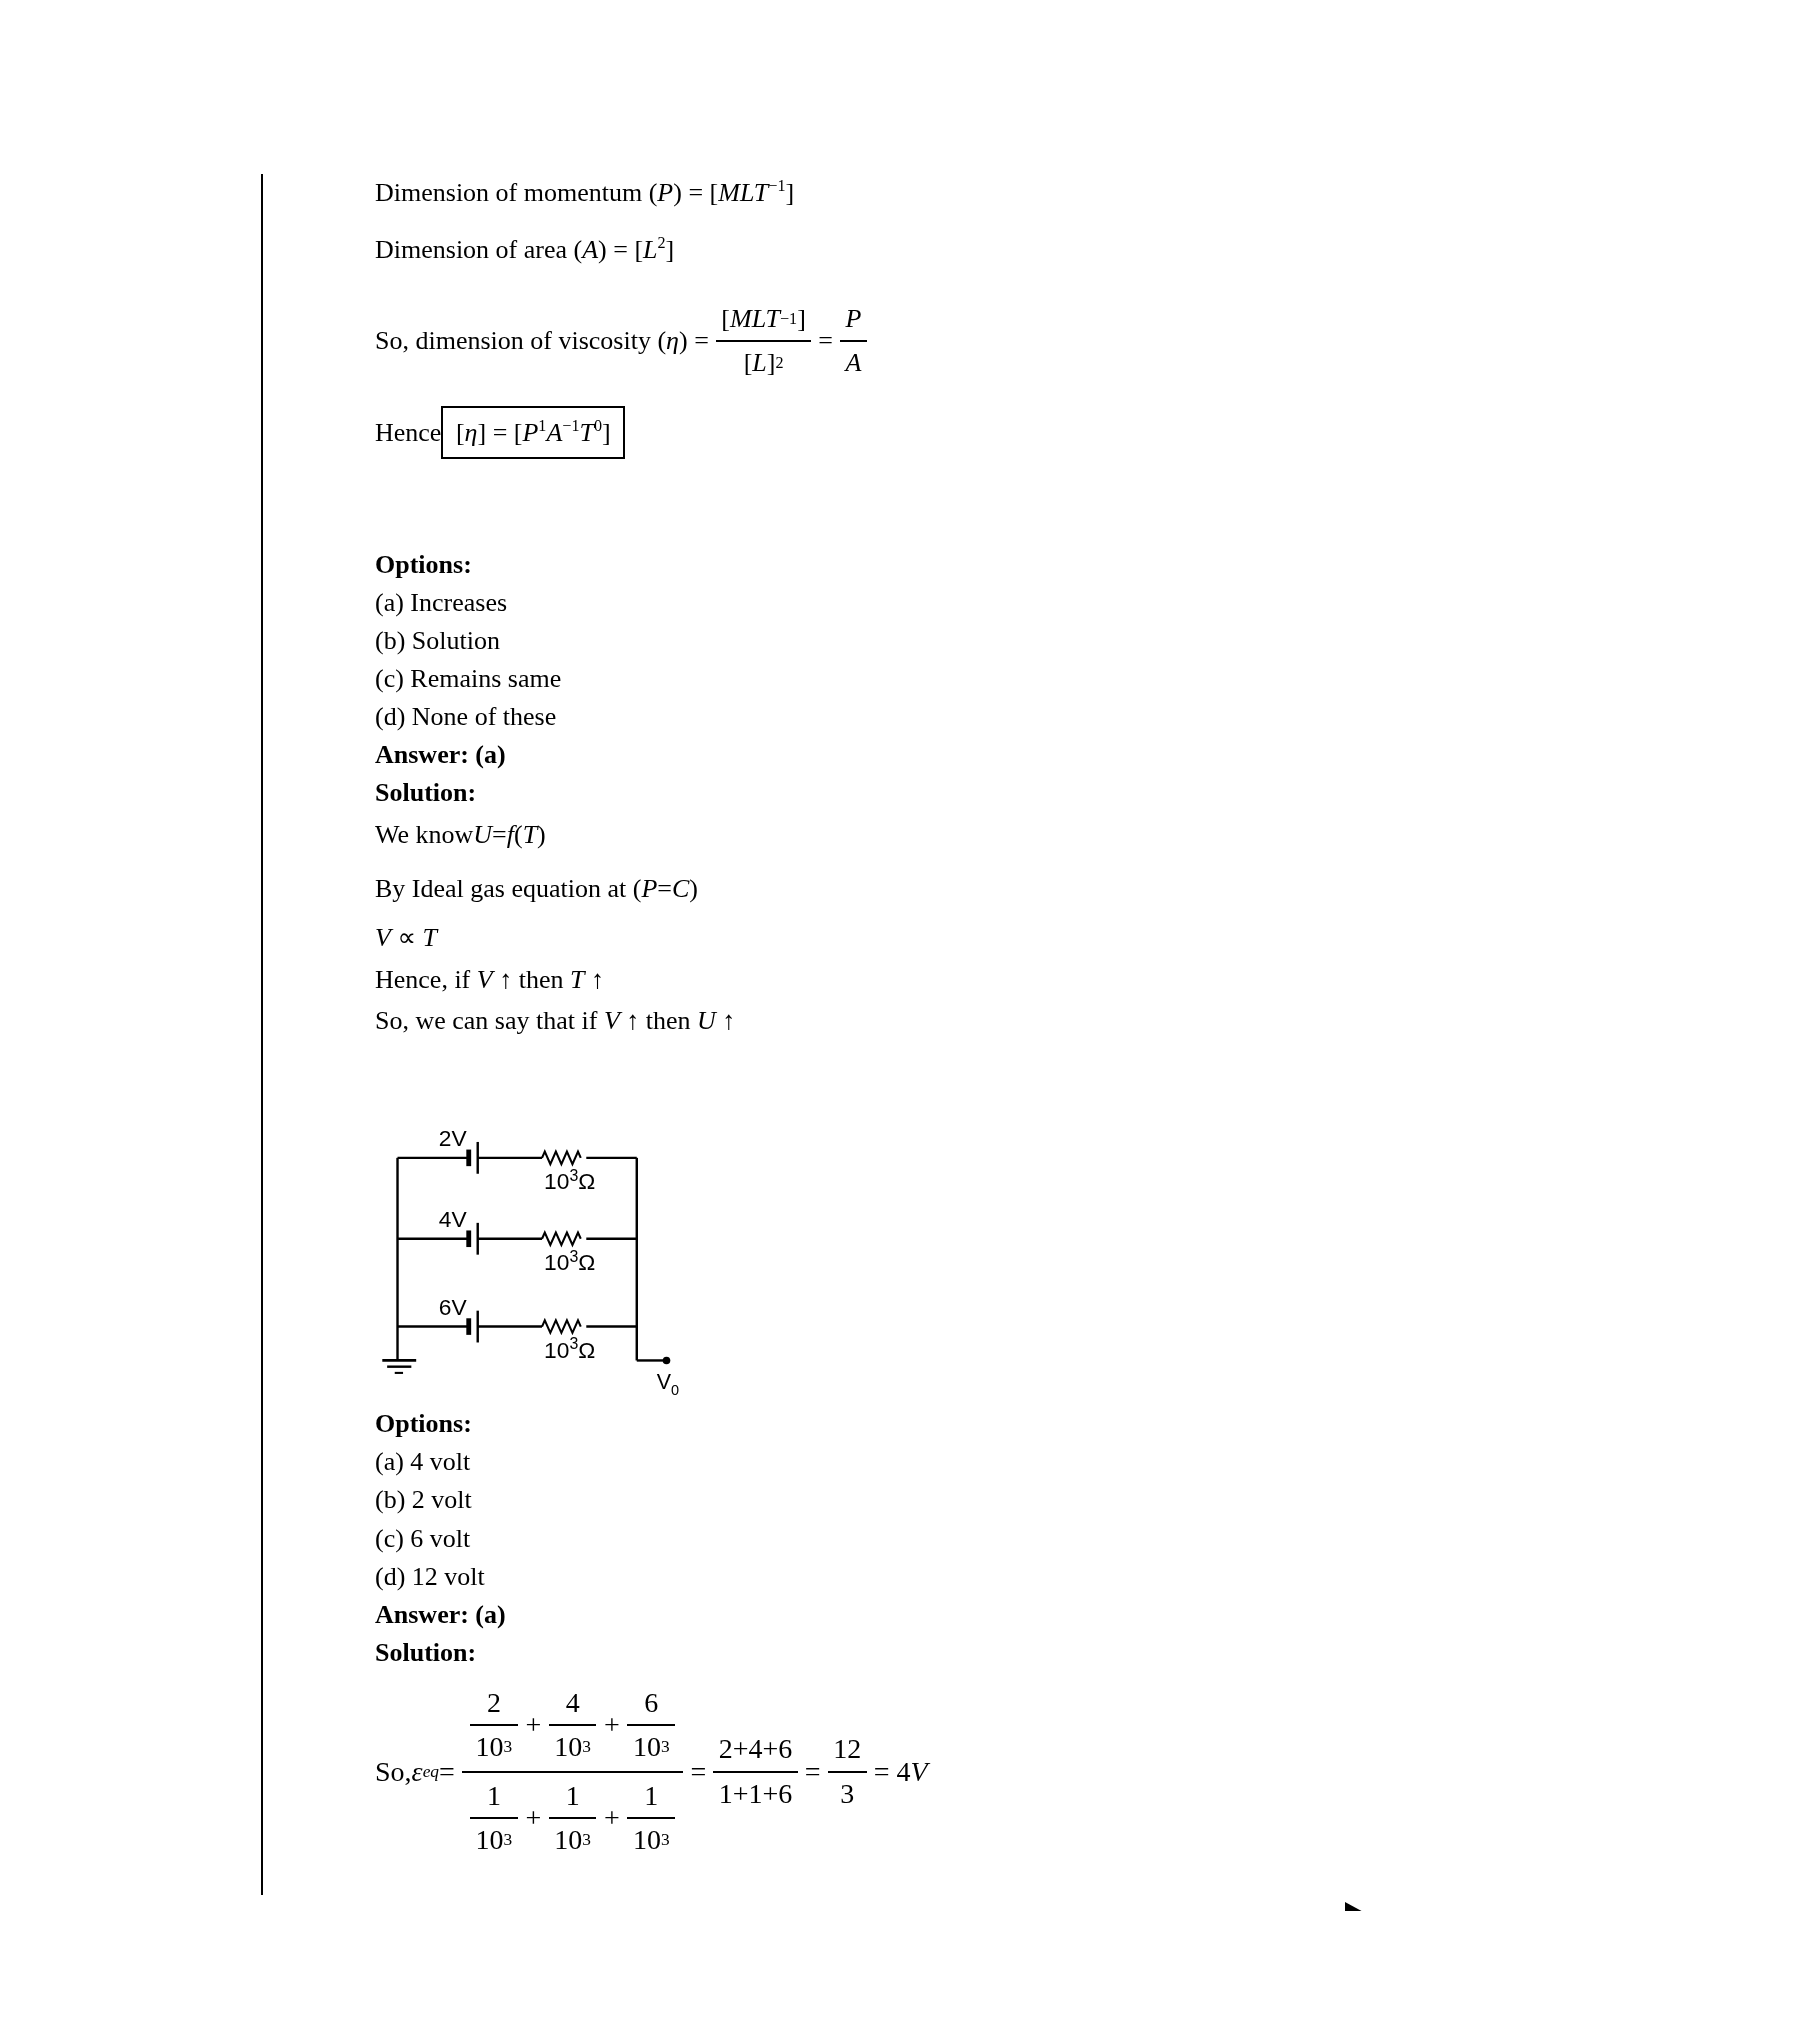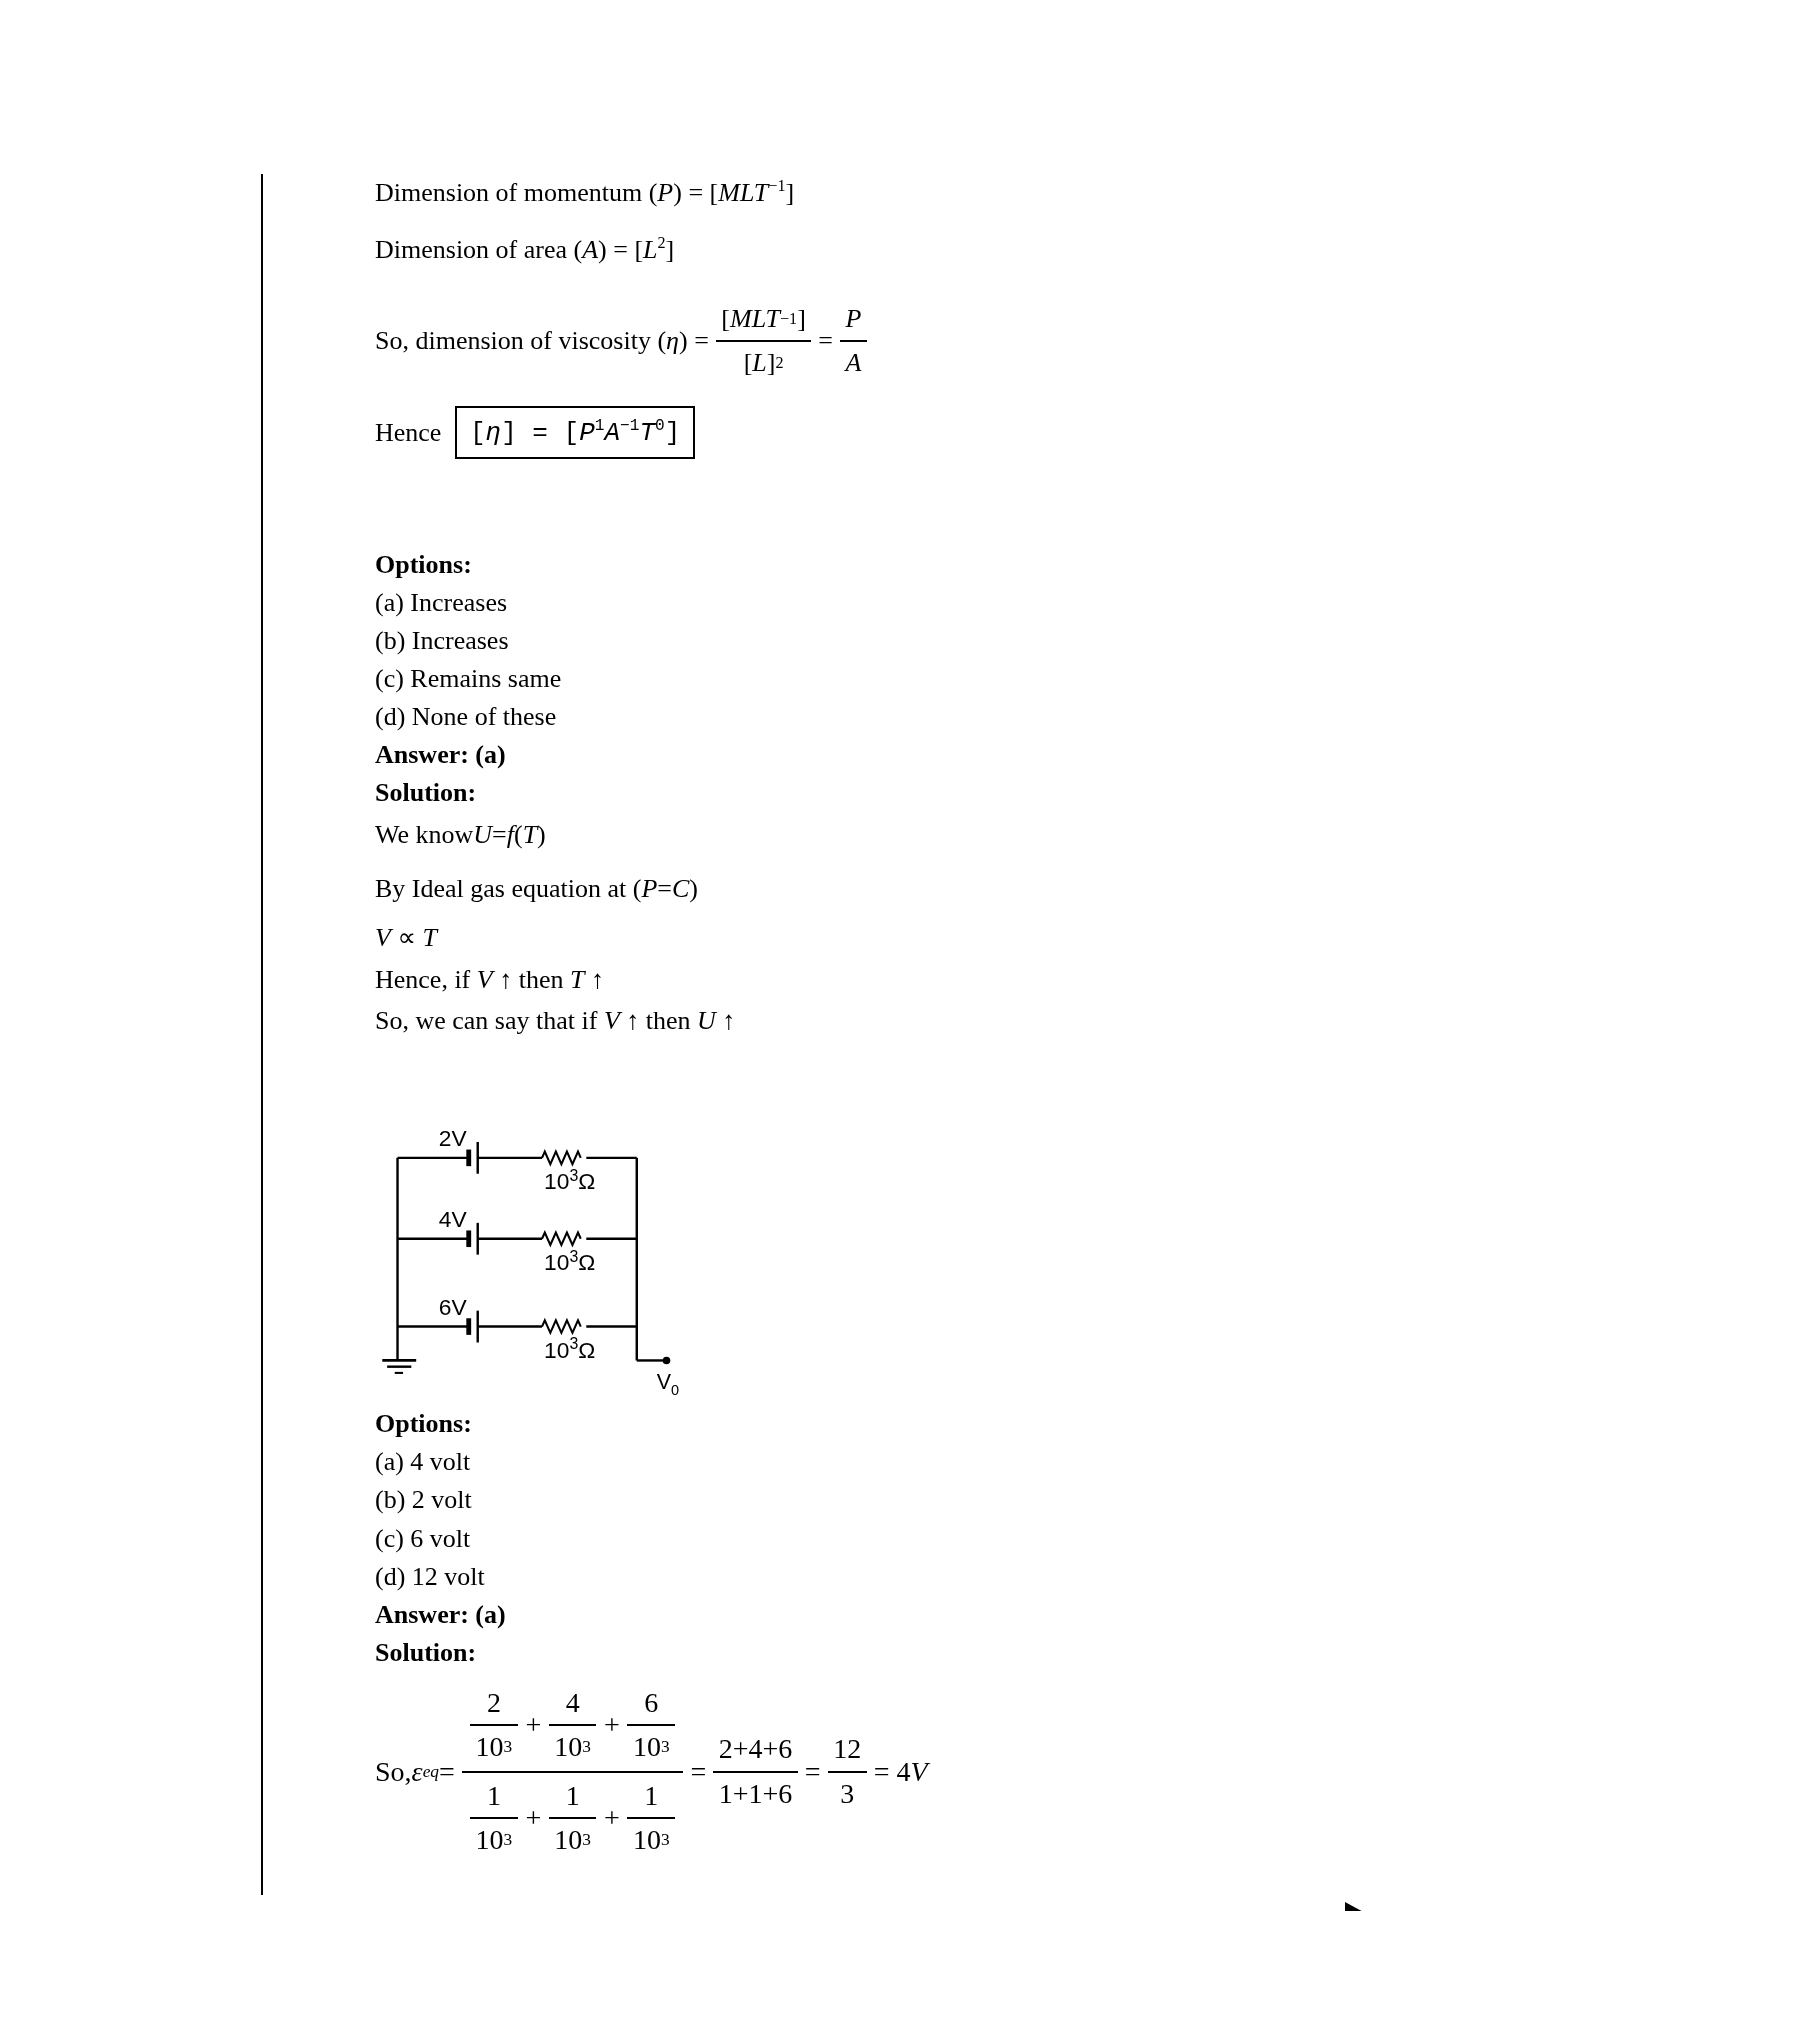--- a/index.html
+++ b/index.html
@@ -29,21 +29,21 @@
   .frac > .num, .frac > .den {
     display:flex; align-items:center; justify-content:center;
     padding:2.1px 5.5px; text-align:center;
   }
   .frac > .den { border-top:2.1px solid #000; }
   .frac .frac { margin:0 2.8px; }
   .plus { margin:0 4.8px; }
 
   .box {
     display:inline-block; border:2.8px solid #000;
-    padding:5.5px 12.5px; margin-left:14px;font-family:Liberation Mono, monospace;
+    padding:5.5px 12.5px; 
   }
 
   .equation { font-size:28px; }
 
   .circuit { position:absolute; left:374px; top:1121px; width:325px; height:277px; }
   .w      { stroke:#000; stroke-width:3.5; fill:none; }
   .bshort { stroke:#000; stroke-width:7; }
   .blong  { stroke:#000; stroke-width:3.5; }
   .res    { stroke:#000; stroke-width:3; fill:none; }
   .g1 { stroke:#000; stroke-width:4; }
@@ -81,21 +81,21 @@
           <i>A</i>
         </span>
       </span></div>
   <div class="line mathline" style="top:404px;height:57px">
     <span>Hence</span>
     <span class="box">[<i>η</i>] = [<i>P</i><sup>1</sup><i>A</i><sup>−1</sup><i>T</i><sup>0</sup>]</span>
   </div>
 
   <div class="line bold" style="top:546px">Options:</div>
   <div class="line" style="top:584px">(a) Increases</div>
-  <div class="line" style="top:622px">(b) Increases</div>
+  <div class="line" style="top:622px">(b) Solution</div>
   <div class="line" style="top:660px">(c) Remains same</div>
   <div class="line" style="top:698px">(d) None of these</div>
   <div class="line bold" style="top:736px">Answer: (a)</div>
   <div class="line bold" style="top:774px">Solution:</div>
   <div class="line mathline" style="top:814px;height:42px">We know <i>U</i> = <i>f</i> (<i>T</i>)</div>
   <div class="line mathline" style="top:868px;height:42px">By Ideal gas equation at (<i>P</i> = <i>C</i>)</div>
   <div class="line" style="top:919px"><i>V</i> ∝ <i>T</i></div>
   <div class="line" style="top:961px">Hence, if <i>V</i> ↑ then <i>T</i> ↑</div>
   <div class="line" style="top:1002px">So, we can say that if <i>V</i> ↑ then <i>U</i> ↑</div>
 

